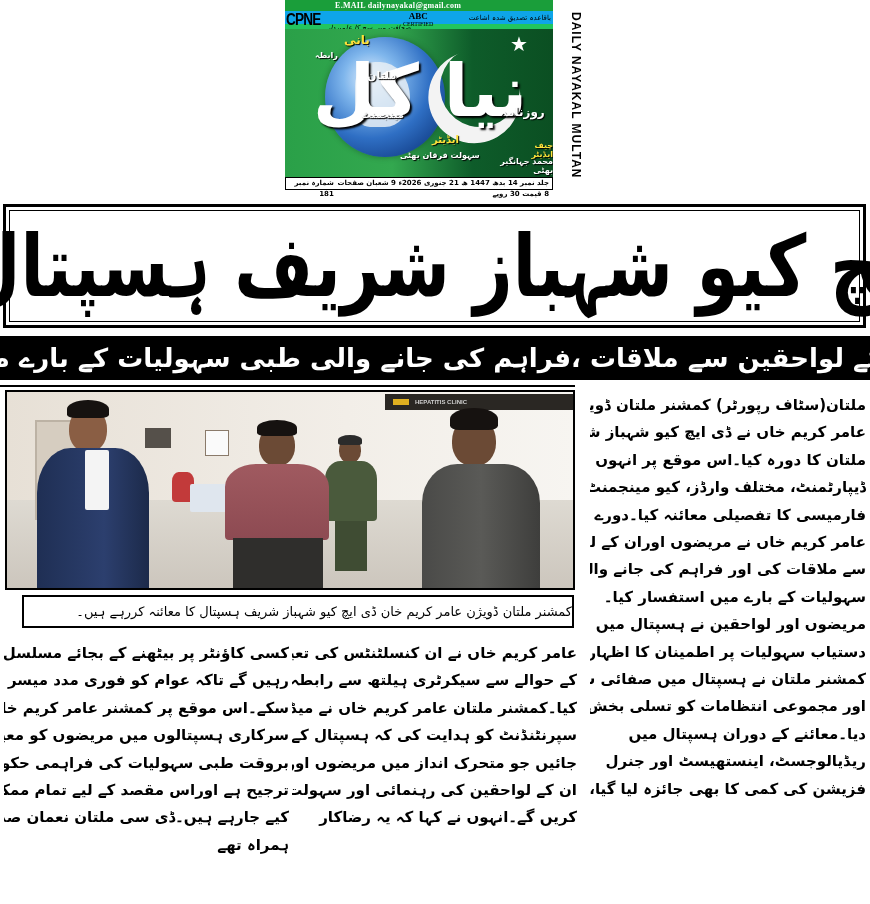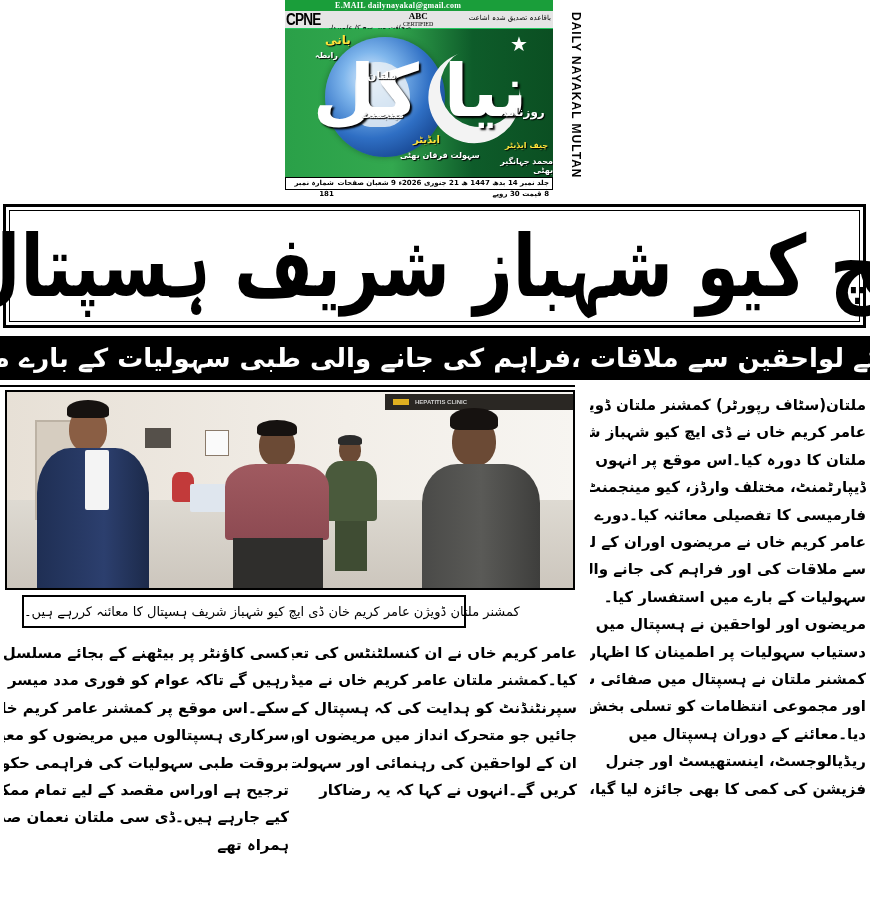--- a/index.html
+++ b/index.html
@@ -4,34 +4,34 @@
 <style>
   * { box-sizing: border-box; margin: 0; padding: 0; }
   html, body { width: 870px; height: 904px; background: #ffffff; overflow: hidden; }
   body { position: relative; font-family: "DejaVu Sans", sans-serif; color: #000; }
 
   
   .masthead { position: absolute; left: 285px; top: 0; width: 300px; height: 190px; }
   .mh-topbar { position: absolute; left: 0; top: 0; width: 268px; height: 11px; background: #1a9e3a; }
   .mh-member { position: absolute; left: 0; top: 0; width: 40px; height: 11px; background: #fff; color: #000; font: bold 8px "Liberation Sans", sans-serif; line-height: 11px; padding-left: 2px; margin-top: 40px; }
   .mh-email { position: absolute; left: 50px; top: 0; height: 11px; color: #fff; font: bold 8px "Liberation Serif", serif; line-height: 11px; letter-spacing: .3px; }
-  .mh-row2 { position: absolute; left: 0; top: 11px; width: 268px; height: 18px; background: #e5e5e5; border-bottom: 1px solid #22c55e; }
+  .mh-row2 { position: absolute; left: 0; top: 11px; width: 268px; height: 18px; background: #0ea5e9; border-bottom: 5px solid #22c55e; }
   .mh-cpne { position: absolute; left: 1px; top: 1px; font: bold 16px "Liberation Sans Narrow", "Liberation Sans", sans-serif; letter-spacing: -1px; line-height: 16px; transform: scaleX(.85); transform-origin: left; }
   .mh-slogan { position: absolute; left: 42px; top: 13px; font: italic 7px "DejaVu Sans", sans-serif; direction: rtl; }
   .mh-abc { position: absolute; left: 118px; top: 1px; text-align: center; font: bold 9px "Liberation Serif", serif; line-height: 8px; }
   .mh-abc small { display: block; font-size: 6px; font-weight: normal; }
   .mh-verified { position: absolute; right: 2px; top: 3px; font: 7px "DejaVu Sans", sans-serif; direction: rtl; }
   .mh-banner { position: absolute; left: 0; top: 29px; width: 268px; height: 148px; background: linear-gradient(90deg,#2aa048 0%,#33a84f 40%,#0e5c2a 70%,#0b4f22 100%); overflow: hidden; }
   .mh-globe { position: absolute; left: 40px; top: 8px; width: 120px; height: 120px; border-radius: 50%; background: radial-gradient(circle at 38% 35%, #e8f3ff 0%, #7fb6ec 25%, #2f6fc4 55%, #123e87 85%); box-shadow: 0 0 6px rgba(0,0,0,.3); }
   .mh-land { position: absolute; left: 30px; top: 25px; width: 55px; height: 65px; background: #e8eef5; border-radius: 40% 60% 50% 30%; opacity: .85; }
   .mh-crescent { position: absolute; left: 155px; top: 18px; width: 80px; height: 80px; border-radius: 50%; box-shadow: -10px 6px 0 6px #f3f3f3; transform: rotate(-30deg); }
   .mh-star { position: absolute; left: 225px; top: 3px; color: #fff; font-size: 20px; }
   .mh-title { position: absolute; left: 20px; top: 20px; width: 230px; text-align: center; color: #fff; font: bold 72px "DejaVu Sans", sans-serif; direction: rtl; text-shadow: 2px 2px 2px #000; }
   .mh-label { position: absolute; color: #fff; font: bold 8px "DejaVu Sans", sans-serif; direction: rtl; text-shadow: 1px 1px 1px #000; }
-  .mh-label.yellow { color: #ffe23a; }
+  .mh-label.yellow { color: #ffe23a; margin-left: 19px; }
   .mh-bottom { position: absolute; left: 0; top: 177px; width: 268px; height: 13px; background: #fff; border: 1px solid #000; font: bold 7px "DejaVu Sans", sans-serif; line-height: 11px; direction: rtl; padding: 0 3px; display: flex; justify-content: space-between; }
   .mh-side { position: absolute; left: 270px; top: 2px; width: 28px; height: 186px; writing-mode: vertical-rl; font: 900 12px "Liberation Sans", sans-serif; letter-spacing: 1px; text-align: center; }
 
   
   .headline { position: absolute; left: 3px; top: 204px; width: 863px; height: 124px; border: 3px solid #000; outline: 1px solid #000; outline-offset: -7px; display: flex; align-items: center; justify-content: center; }
   .headline-text { font: 900 68px "DejaVu Sans", sans-serif; direction: rtl; letter-spacing: -2px; transform: scaleY(1.25); white-space: nowrap; }
   .subhead { position: absolute; left: 0; top: 336px; width: 870px; height: 44px; background: #000; color: #fff; display: flex; align-items: center; justify-content: center; }
   .subhead-text { font: bold 26px "DejaVu Sans", sans-serif; direction: rtl; white-space: nowrap; letter-spacing: -1px; }
 
   
@@ -41,21 +41,21 @@
   .ph-sign::before { content: ""; position: absolute; left: 8px; top: 5px; width: 16px; height: 6px; background: #e0b020; }
   .ph-door { position: absolute; left: 28px; top: 28px; width: 44px; height: 100px; background: #d6cdc0; border: 2px solid #bcb2a4; }
   .ph-frame { position: absolute; left: 198px; top: 38px; width: 24px; height: 26px; background: #fafafa; border: 1px solid #8a7a6a; }
   .ph-tv { position: absolute; left: 138px; top: 36px; width: 26px; height: 20px; background: #55504a; }
   .person { position: absolute; }
   .p-head { position: absolute; border-radius: 50% 50% 45% 45%; background: #6b4a35; }
   .p-hair { position: absolute; border-radius: 50% 50% 20% 20%; background: #161210; }
   .p-body { position: absolute; border-radius: 30% 30% 4px 4px; }
   .p-legs { position: absolute; }
 
-  .caption { position: absolute; left: 22px; top: 595px; width: 444px; height: 33px; border: 2px solid #000; display: flex; align-items: center; justify-content: flex-start; }
+  .caption { position: absolute; left: 22px; top: 595px; width: 552px; height: 33px; border: 2px solid #000; display: flex; align-items: center; justify-content: flex-end; }
   .caption-text { font: 13px "DejaVu Sans", sans-serif; direction: rtl; white-space: nowrap; }
   .rule-top { position: absolute; left: 0; top: 385px; width: 575px; border-top: 2px solid #000; }
 
   
   .col { position: absolute; direction: rtl; text-align: justify; text-align-last: right; font: bold 15px "DejaVu Sans", sans-serif; line-height: 27.4px; }
   .col p { white-space: nowrap; overflow: hidden; text-align: right; }
   .col-right { left: 590px; top: 392px; width: 276px; }
   .col-mid { left: 292px; top: 640px; width: 285px; }
   .col-left { left: 4px; top: 640px; width: 285px; }
 </style>
@@ -166,20 +166,21 @@
   <p>دستیاب سہولیات پر اطمینان کا اظہار کیا۔</p>
   <p>کمشنر ملتان نے ہسپتال میں صفائی ستھرائی</p>
   <p>اور مجموعی انتظامات کو تسلی بخش قرار</p>
   <p>دیا۔معائنے کے دوران ہسپتال میں</p>
   <p>ریڈیالوجسٹ، اینستھیسٹ اور جنرل</p>
   <p>فزیشن کی کمی کا بھی جائزہ لیا گیا،جس پر کمشنر</p>
 </div>
 
 <div class="col col-mid">
   <p>عامر کریم خاں نے ان کنسلٹنٹس کی تعیناتی</p>
+  <p>کے حوالے سے سیکرٹری ہیلتھ سے رابطہ</p>
   <p>کیا۔کمشنر ملتان عامر کریم خاں نے میڈیکل</p>
   <p>سپرنٹنڈنٹ کو ہدایت کی کہ ہسپتال کے داخلی</p>
   <p>جائیں جو متحرک انداز میں مریضوں اور</p>
   <p>ان کے لواحقین کی رہنمائی اور سہولت فراہم</p>
   <p>کریں گے۔انہوں نے کہا کہ یہ رضاکار</p>
 </div>
 
 <div class="col col-left">
   <p>کسی کاؤنٹر پر بیٹھنے کے بجائے مسلسل متحرک</p>
   <p>رہیں گے تاکہ عوام کو فوری مدد میسر آ</p>

